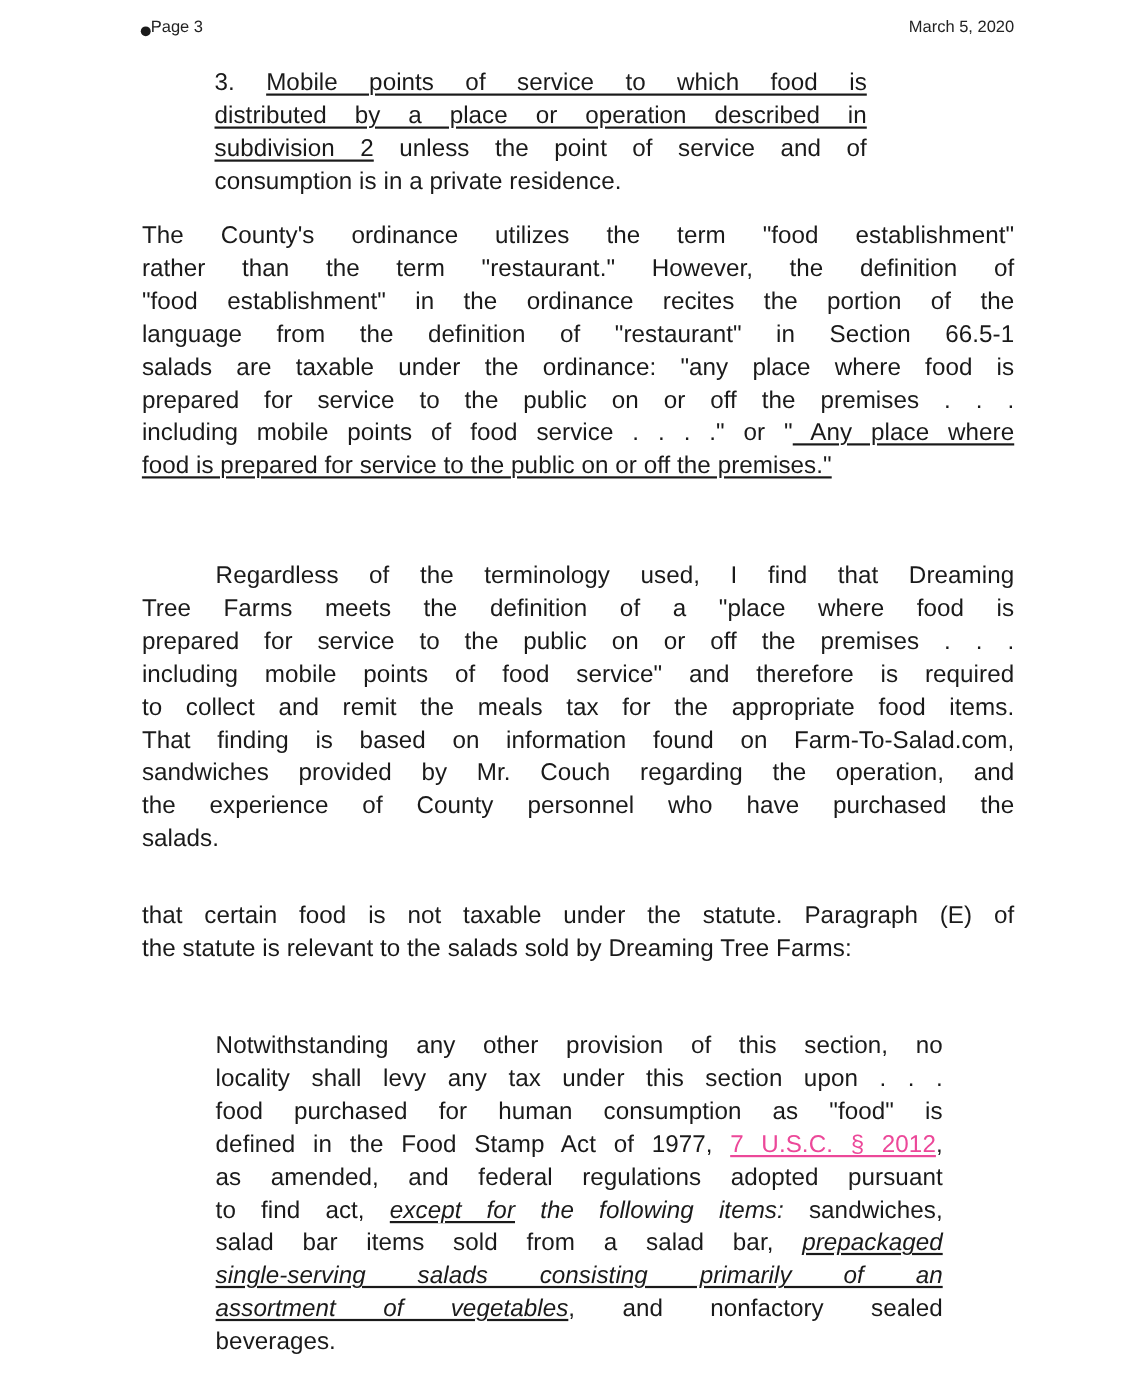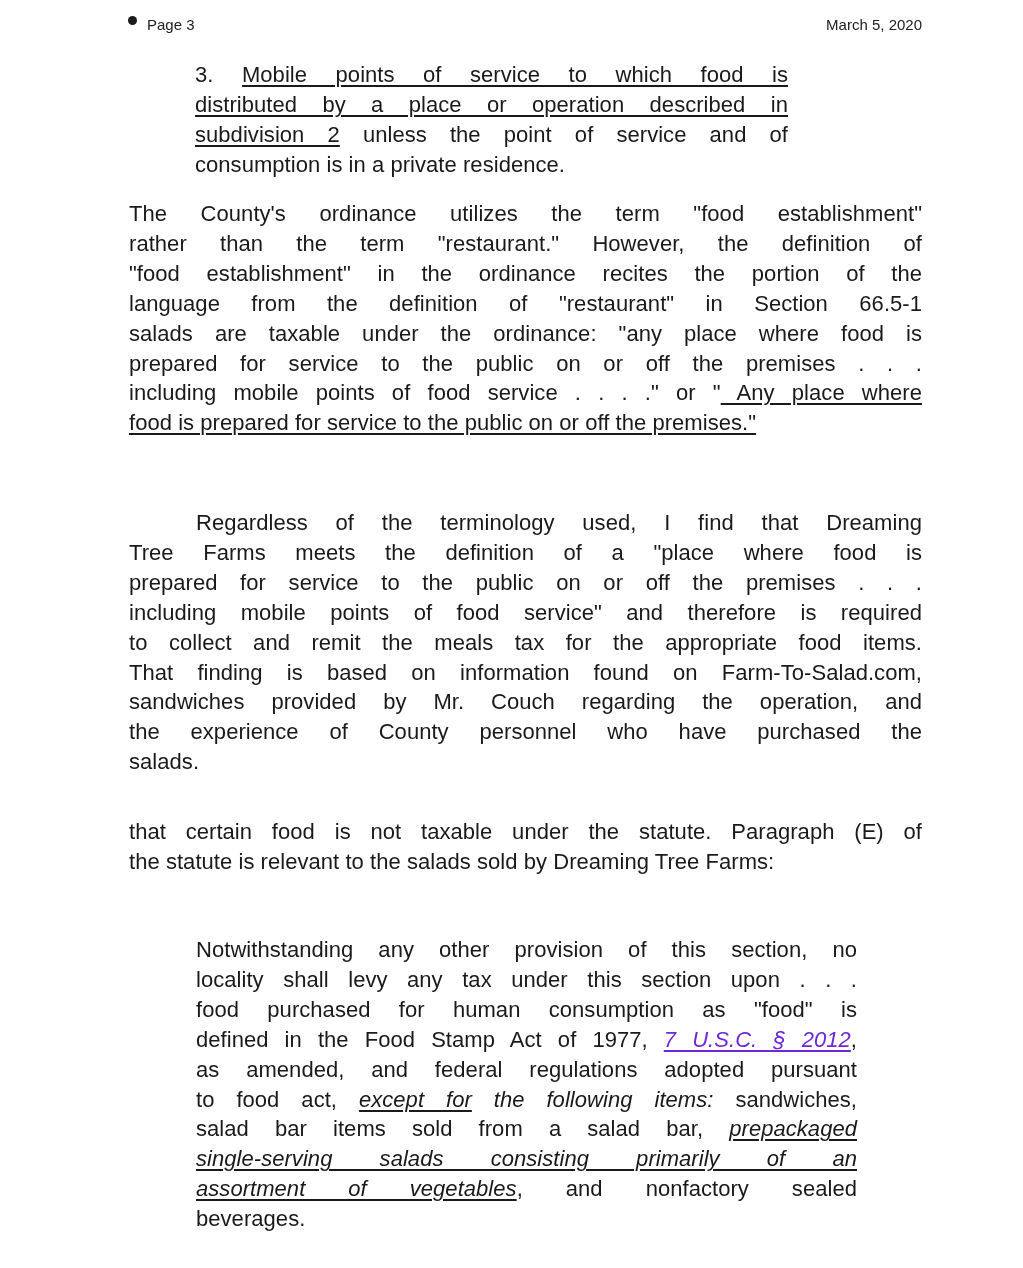--- a/index.html
+++ b/index.html
@@ -4,30 +4,30 @@
 <style>
   html, body { margin: 0; padding: 0; background: #ffffff; }
   body {
     width: 1023px; height: 1268px; position: relative; overflow: hidden;
     font-family: "Liberation Sans", sans-serif; color: #1a1a1a;
   }
   .header {
     position: absolute; top: 14px; left: 128px; right: 101px; height: 20px;
     font-size: 15px; color: #222; display: flex; justify-content: space-between; align-items: center;
   }
-  .header .left { display: flex; align-items: flex-start; gap: 10px; }
+  .header .left { display: flex; align-items: flex-end; }
   .bullet { width: 9px; height: 9px; border-radius: 50%; background: #1a1a1a; display: inline-block; }
   .txt {
     position: absolute; font-size: 22px; line-height: 29.9px; text-align: justify;
     text-align-last: left; letter-spacing: 0.05px;
   }
   .line { display: block; white-space: nowrap; text-align-last: justify; }
   .line.last { text-align-last: left; }
   u { text-decoration-thickness: 2px; text-underline-offset: 3px; }
-  .link { color: #6d28d9; text-decoration: underline; text-decoration-thickness: 2px; text-underline-offset: 3px; font-style: italic; }
+  .link { color: #ec4899; text-decoration: underline; text-decoration-thickness: 2px; text-underline-offset: 3px; }
   i { font-style: italic; }
 </style>
 </head>
 <body>
 
 <div class="header">
   <span class="left">
     <span class="bullet"></span>
     <span>Page 3</span>
   </span>
@@ -68,18 +68,18 @@
   <span class="line">that certain food is not taxable under the statute.  Paragraph (E) of</span>
   <span class="line last">the statute is relevant to the salads sold by Dreaming Tree Farms:</span>
 </div>
 
 <div class="txt" style="left:196px; top:935px; width:661px;">
   <span class="line">Notwithstanding any other provision of this section, no</span>
   <span class="line">locality shall levy any tax under this section upon . . .</span>
   <span class="line">food purchased for human consumption as "food" is</span>
   <span class="line"><span>defined in the Food Stamp Act of 1977, </span><a class="link">7 U.S.C. § 2012</a><span>,</span></span>
   <span class="line">as amended, and federal regulations adopted pursuant</span>
-  <span class="line"><span>to food act, </span><i><u>except for</u><span> the following items:</span></i><span> sandwiches,</span></span>
+  <span class="line"><span>to find act, </span><i><u>except for</u><span> the following items:</span></i><span> sandwiches,</span></span>
   <span class="line"><span>salad bar items sold from a salad bar, </span><i><u>prepackaged</u></i></span>
   <span class="line"><i><u style="word-spacing:14px;">single-serving salads consisting primarily of an</u></i></span>
   <span class="line"><i><u>assortment of vegetables</u></i><span>, and nonfactory sealed</span></span>
   <span class="line last">beverages.</span>
 </div>
 
 </body></html>

